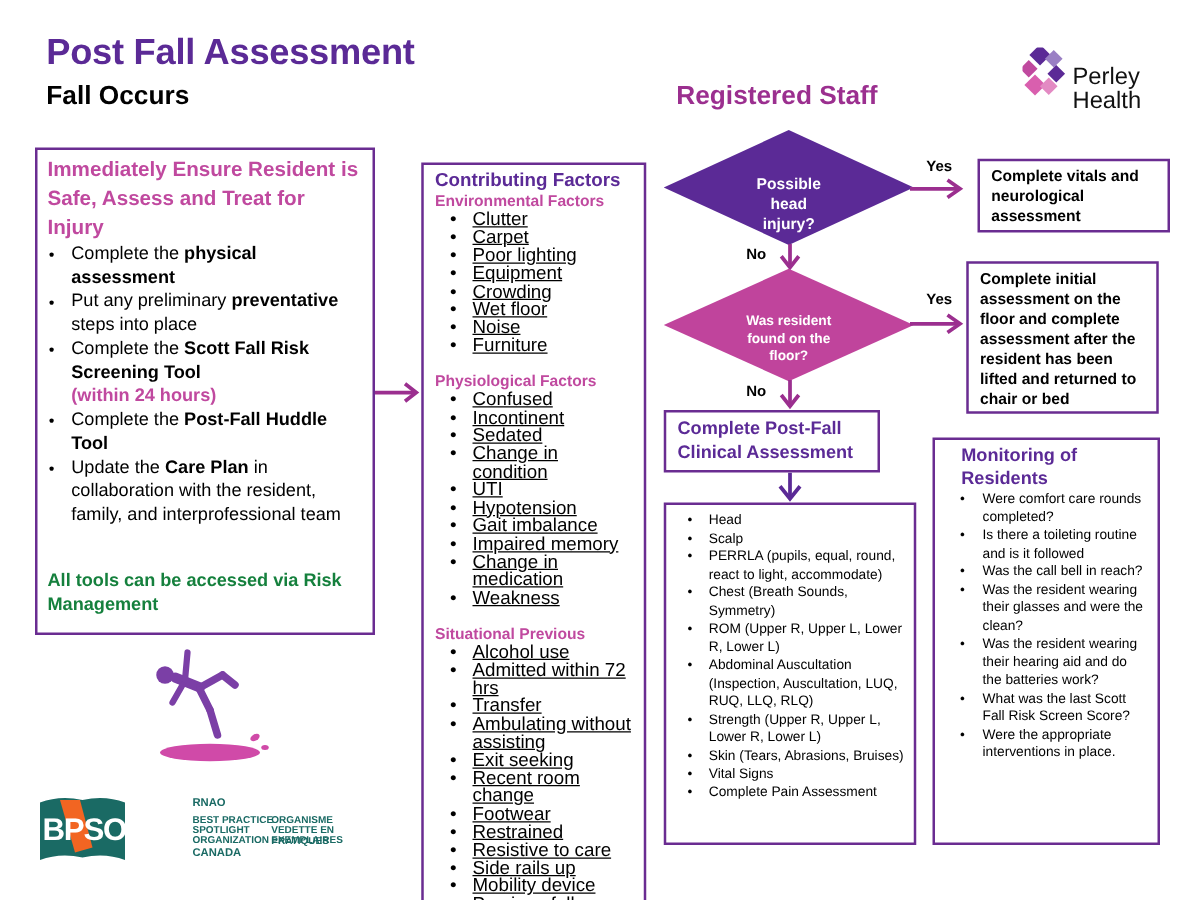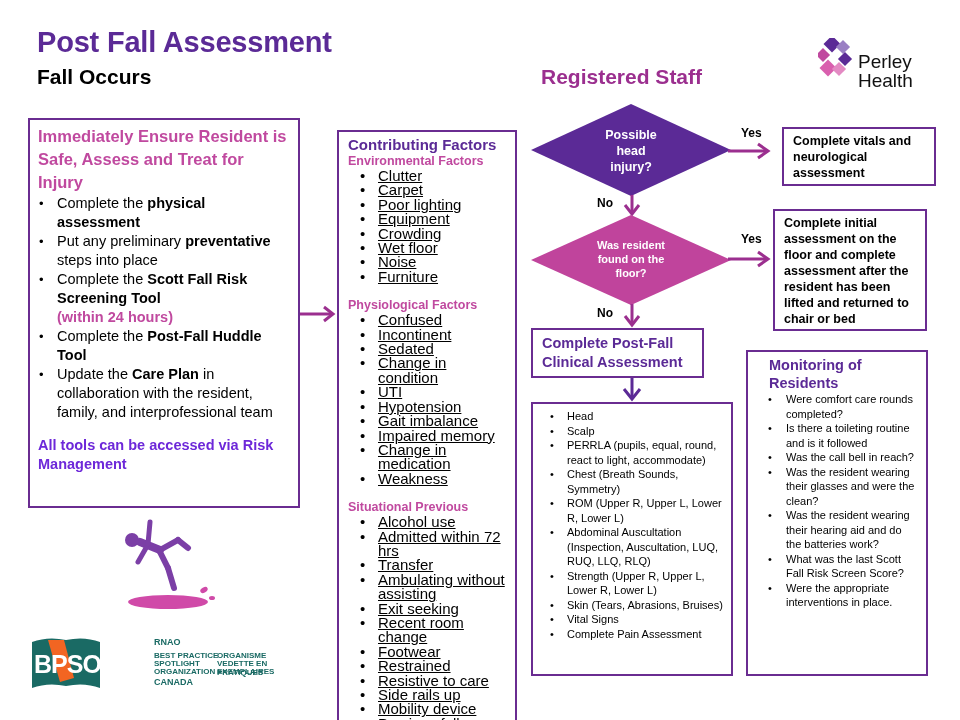--- a/index.html
+++ b/index.html
@@ -13,34 +13,34 @@
   .box { position: absolute; border: 2.5px solid #6a2c91; background: #fff; }
 
   
   #left-box { left: 28px; top: 118px; width: 272px; height: 390px; padding: 5px 8px; }
   #left-box .lhead { font-size: 16.5px; font-weight: bold; color: #c0499f; line-height: 23px; }
   #left-box ul { list-style: none; margin-top: 0px; }
   #left-box li { font-size: 14.5px; line-height: 19px; position: relative; padding-left: 19px; }
   #left-box li::before { content: "•"; position: absolute; left: 1px; top: 0; font-size: 13px; }
   #left-box li b { font-weight: bold; }
   #left-box .pinknote { color: #c0499f; font-weight: bold; }
-  #left-box .lfoot { font-size: 14.5px; font-weight: bold; color: #6d28d9; line-height: 19px; margin-top: 14px; }
+  #left-box .lfoot { font-size: 14.5px; font-weight: bold; color: #15803d; line-height: 19px; margin-top: 34px; }
 
   
   #cf-box { left: 337px; top: 130px; width: 180px; height: 680px; padding: 4px 9px; }
   #cf-box .cfh { font-size: 15px; font-weight: bold; color: #5b2a96; line-height: 18px; }
   #cf-box .cfsub { font-size: 12.5px; font-weight: bold; color: #c0499f; line-height: 15px; }
   #cf-box ul { list-style: none; }
   #cf-box li { font-size: 15px; line-height: 14.4px; position: relative; padding-left: 30px; text-decoration: underline; }
   #cf-box li::before { content: "•"; position: absolute; left: 12px; top: 0; }
   #cf-box .gap { height: 14px; }
 
   
   .diamond { position: absolute; }
-  .dtext { position: absolute; text-align: center; color: #fff; font-weight: bold; }
+  .dtext { position: absolute; text-align: center; color: #fff; font-weight: bold; margin-top: 12px; }
 
   .label-yn { position: absolute; font-size: 12px; font-weight: bold; }
 
   
   #vitals-box { left: 782px; top: 127px; width: 154px; height: 59px; padding: 4px 9px; font-size: 12.5px; font-weight: bold; line-height: 16px; }
   #initial-box { left: 773px; top: 209px; width: 154px; height: 122px; padding: 4px 9px; font-size: 12.5px; font-weight: bold; line-height: 16px; }
 
   #cpfca-box { left: 531px; top: 328px; width: 173px; height: 50px; padding: 4px 9px; font-size: 14.5px; font-weight: bold; color: #5b2a96; line-height: 19px; }
 
   #clin-box { left: 531px; top: 402px; width: 202px; height: 274px; padding: 5px 8px; }

